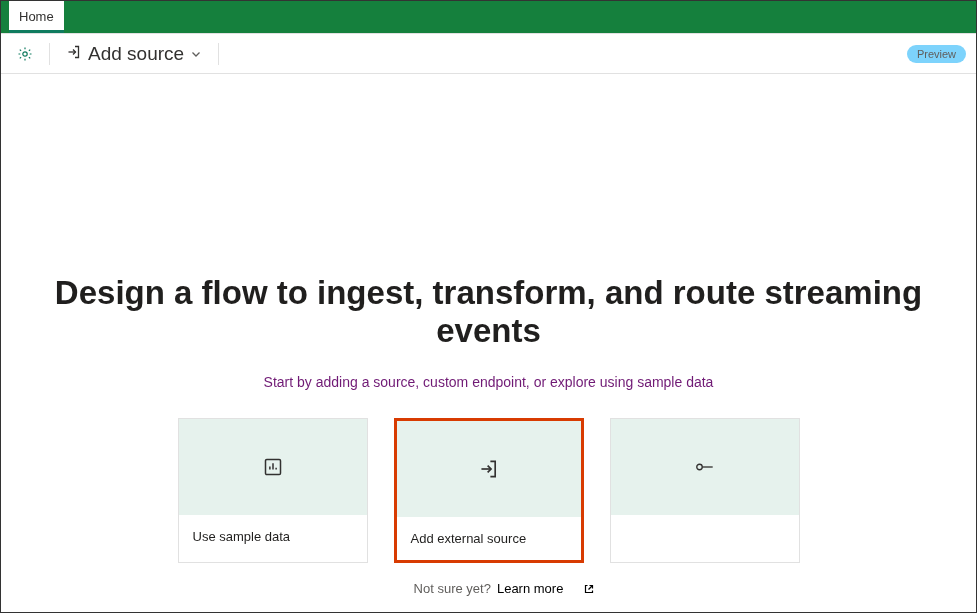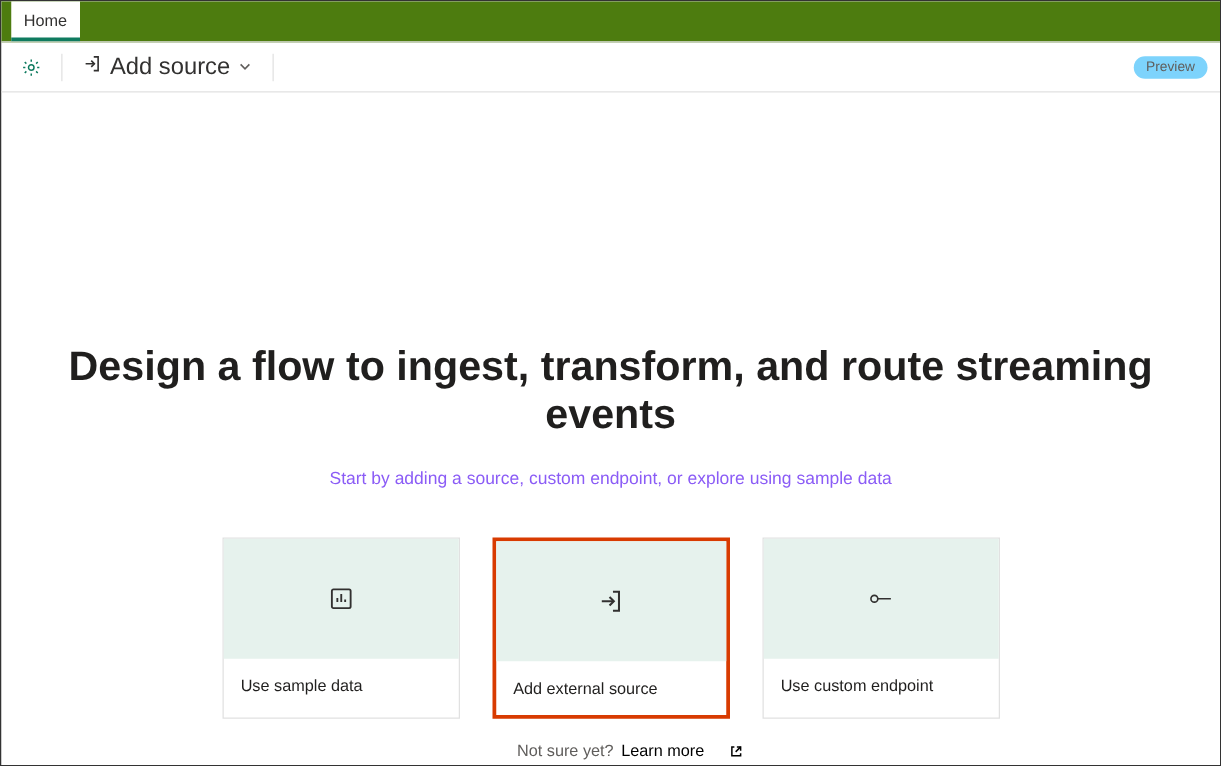--- a/index.html
+++ b/index.html
@@ -8,21 +8,21 @@
       background: #fff;
       width: 977px;
       height: 613px;
       border: 1px solid #333;
       overflow: hidden;
     }
     .tabs-row {
       display: flex;
       border-bottom: 1px solid #e1e1e1;
       padding-left: 8px;
-      background: #4d7c0f;
+      background: #15803d;
     }
     .tab {
       padding: 8px 10px 6px;
       font-size: 13px;
       color: #323130;
       cursor: pointer;
       border-bottom: 3px solid transparent;
     }
     .tab.active {
       border-bottom-color: #0f7b5f;
@@ -81,23 +81,23 @@
     }
     h1.main-title {
       font-size: 33px;
       font-weight: 600;
       color: #201f1e;
       text-align: center;
       margin-bottom: 24px;
     }
     .subtitle {
       font-size: 14px;
-      color: #8b5cf6;
+      color: #701a75;
       text-align: center;
-      margin-bottom: 40px;
+      margin-bottom: 28px;
     }
     .cards-row {
       display: flex;
       gap: 26px;
       margin-bottom: 18px;
     }
     .card {
       width: 190px;
       border: 1px solid #e1e1e1;
       background: #fff;
@@ -198,21 +198,20 @@
       <div class="card-label">Add external source</div>
     </div>
 
     <div class="card">
       <div class="card-icon-area">
         <svg width="22" height="20" viewBox="0 0 20 16" fill="none" stroke="currentColor" stroke-width="1.2">
           <circle cx="5" cy="8" r="2.5"></circle>
           <path d="M7.5 8H17"></path>
         </svg>
       </div>
-      <div class="card-label">Use custom endpoint</div>
     </div>
   </div>
 
   <div class="footer-line">
     <span>Not sure yet?</span>
     <a href="#">
       <span>Learn more</span>
       <svg width="12" height="12" viewBox="0 0 12 12" fill="none" stroke="currentColor" stroke-width="1.2">
         <path d="M4.5 2.5H2.5v7h7v-2"></path>
         <path d="M6.5 2.5h3v3"></path>

